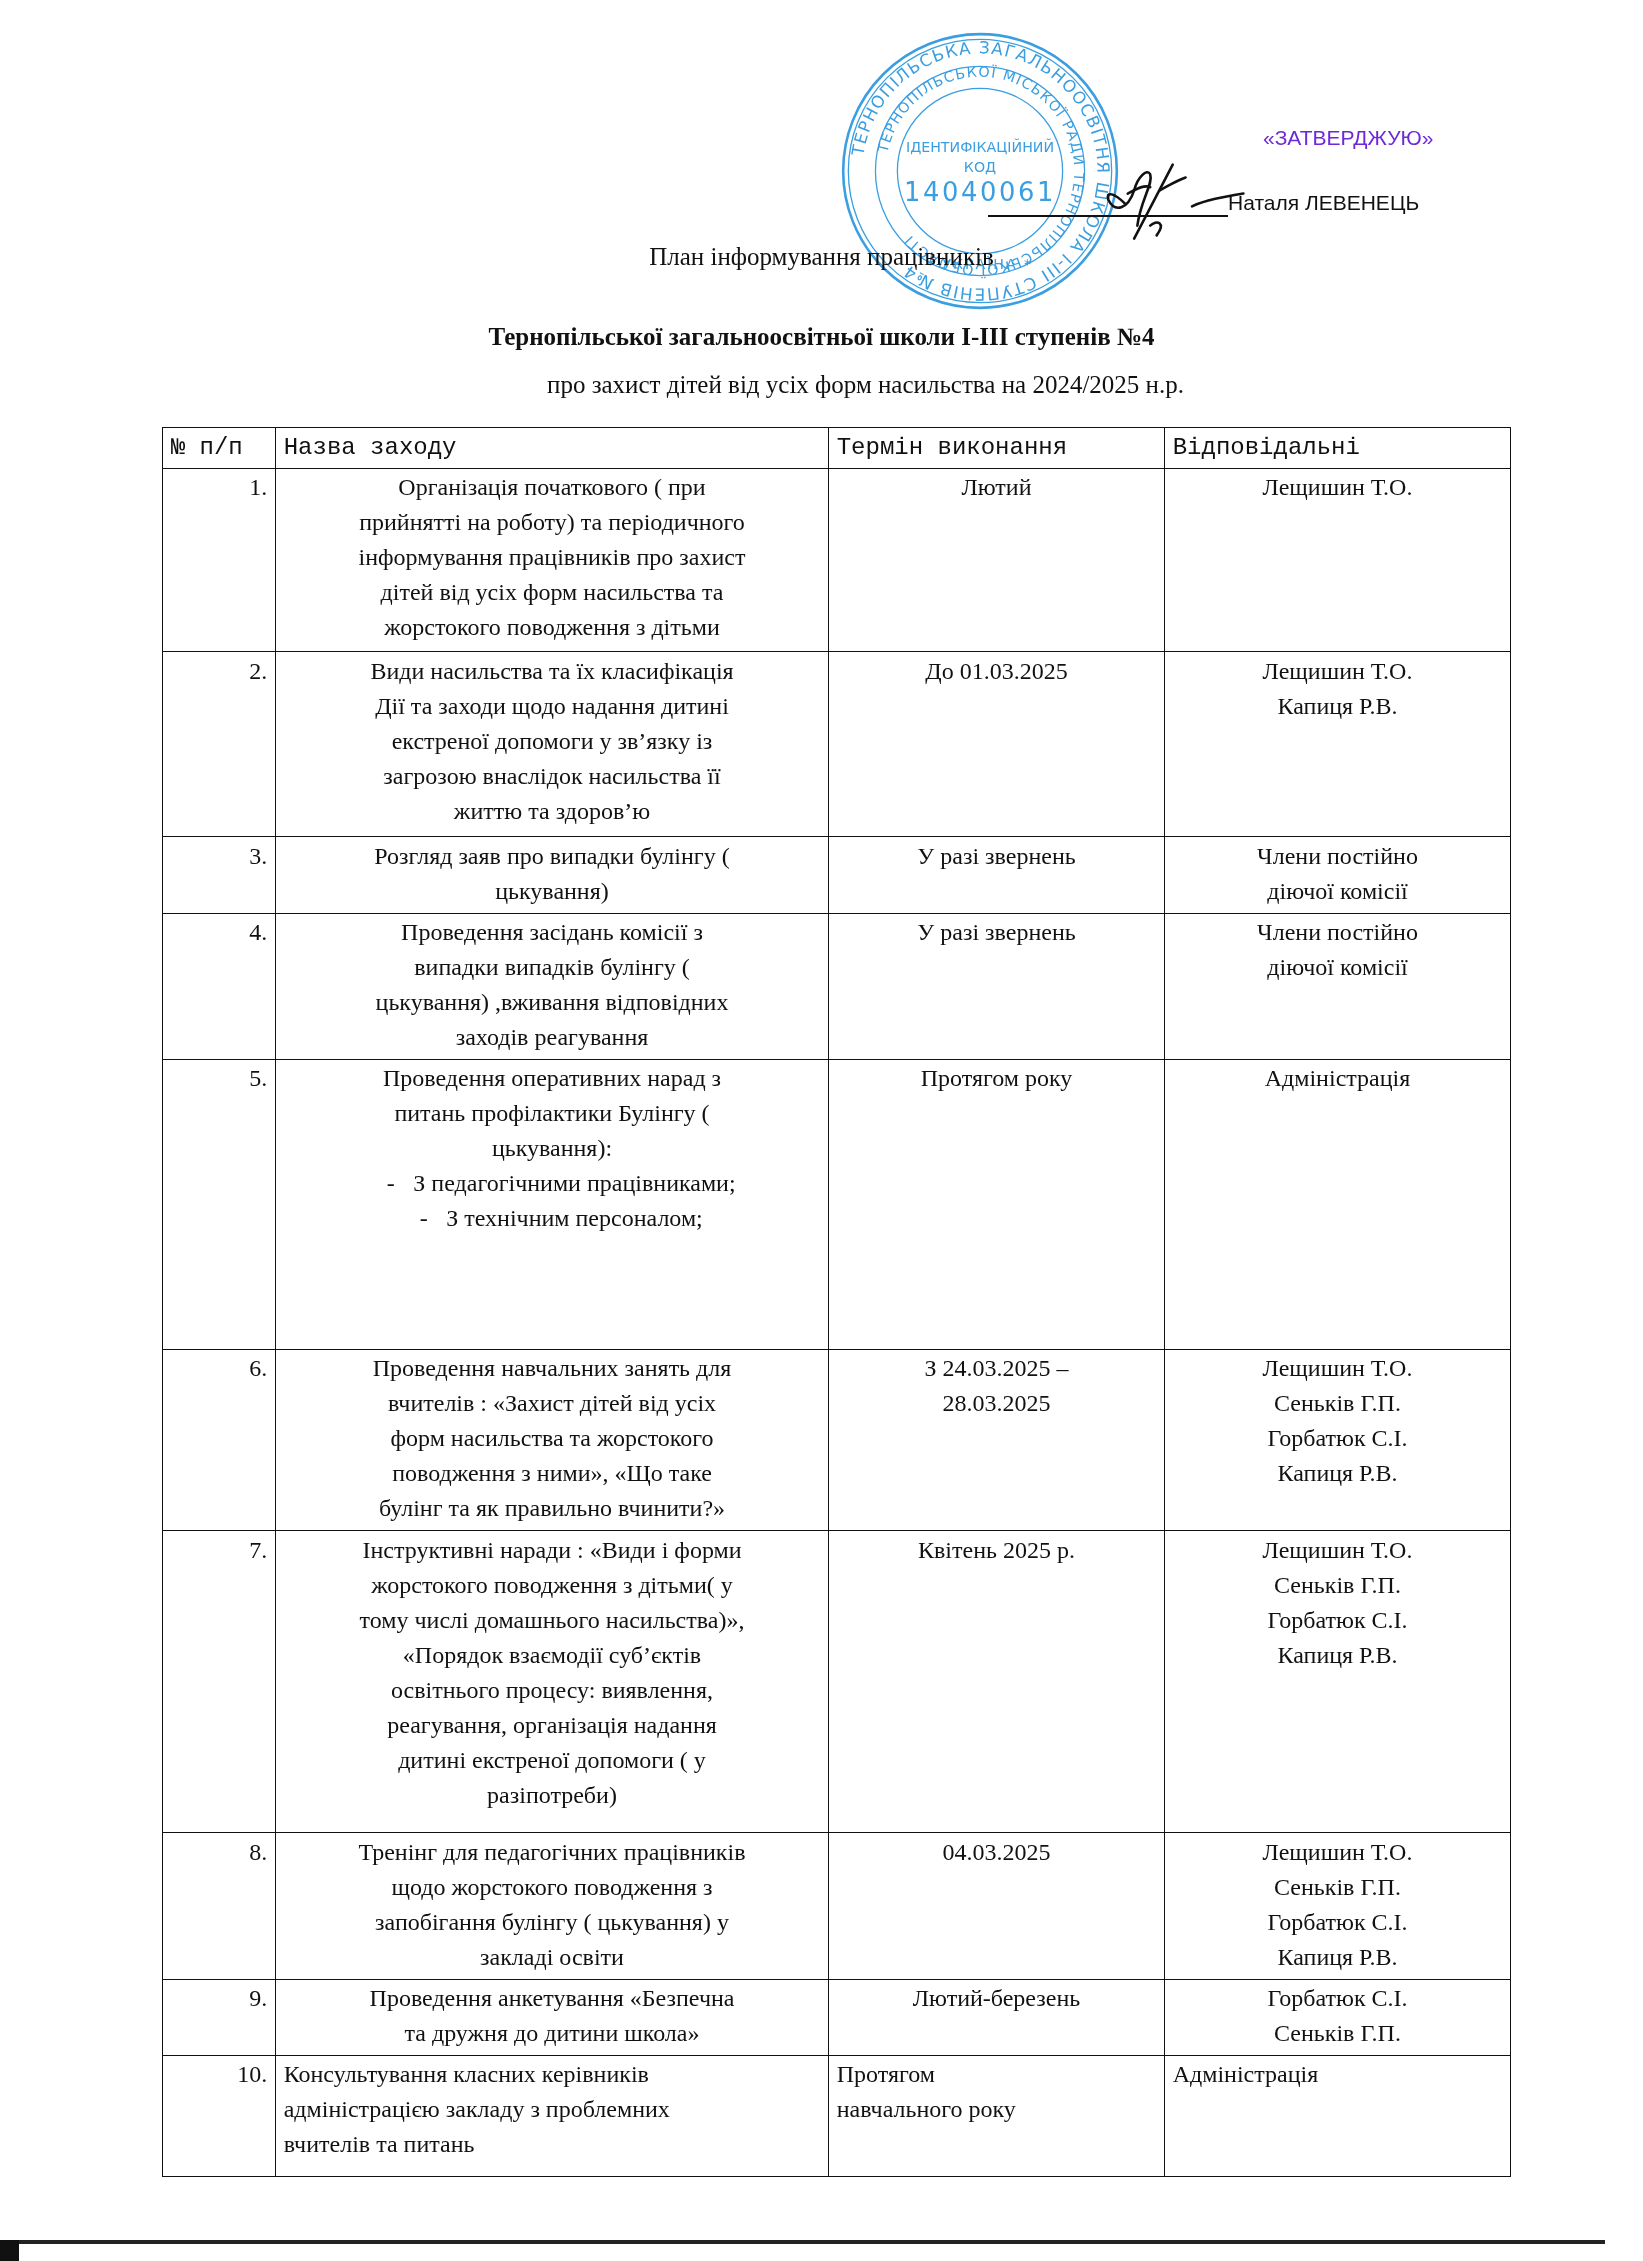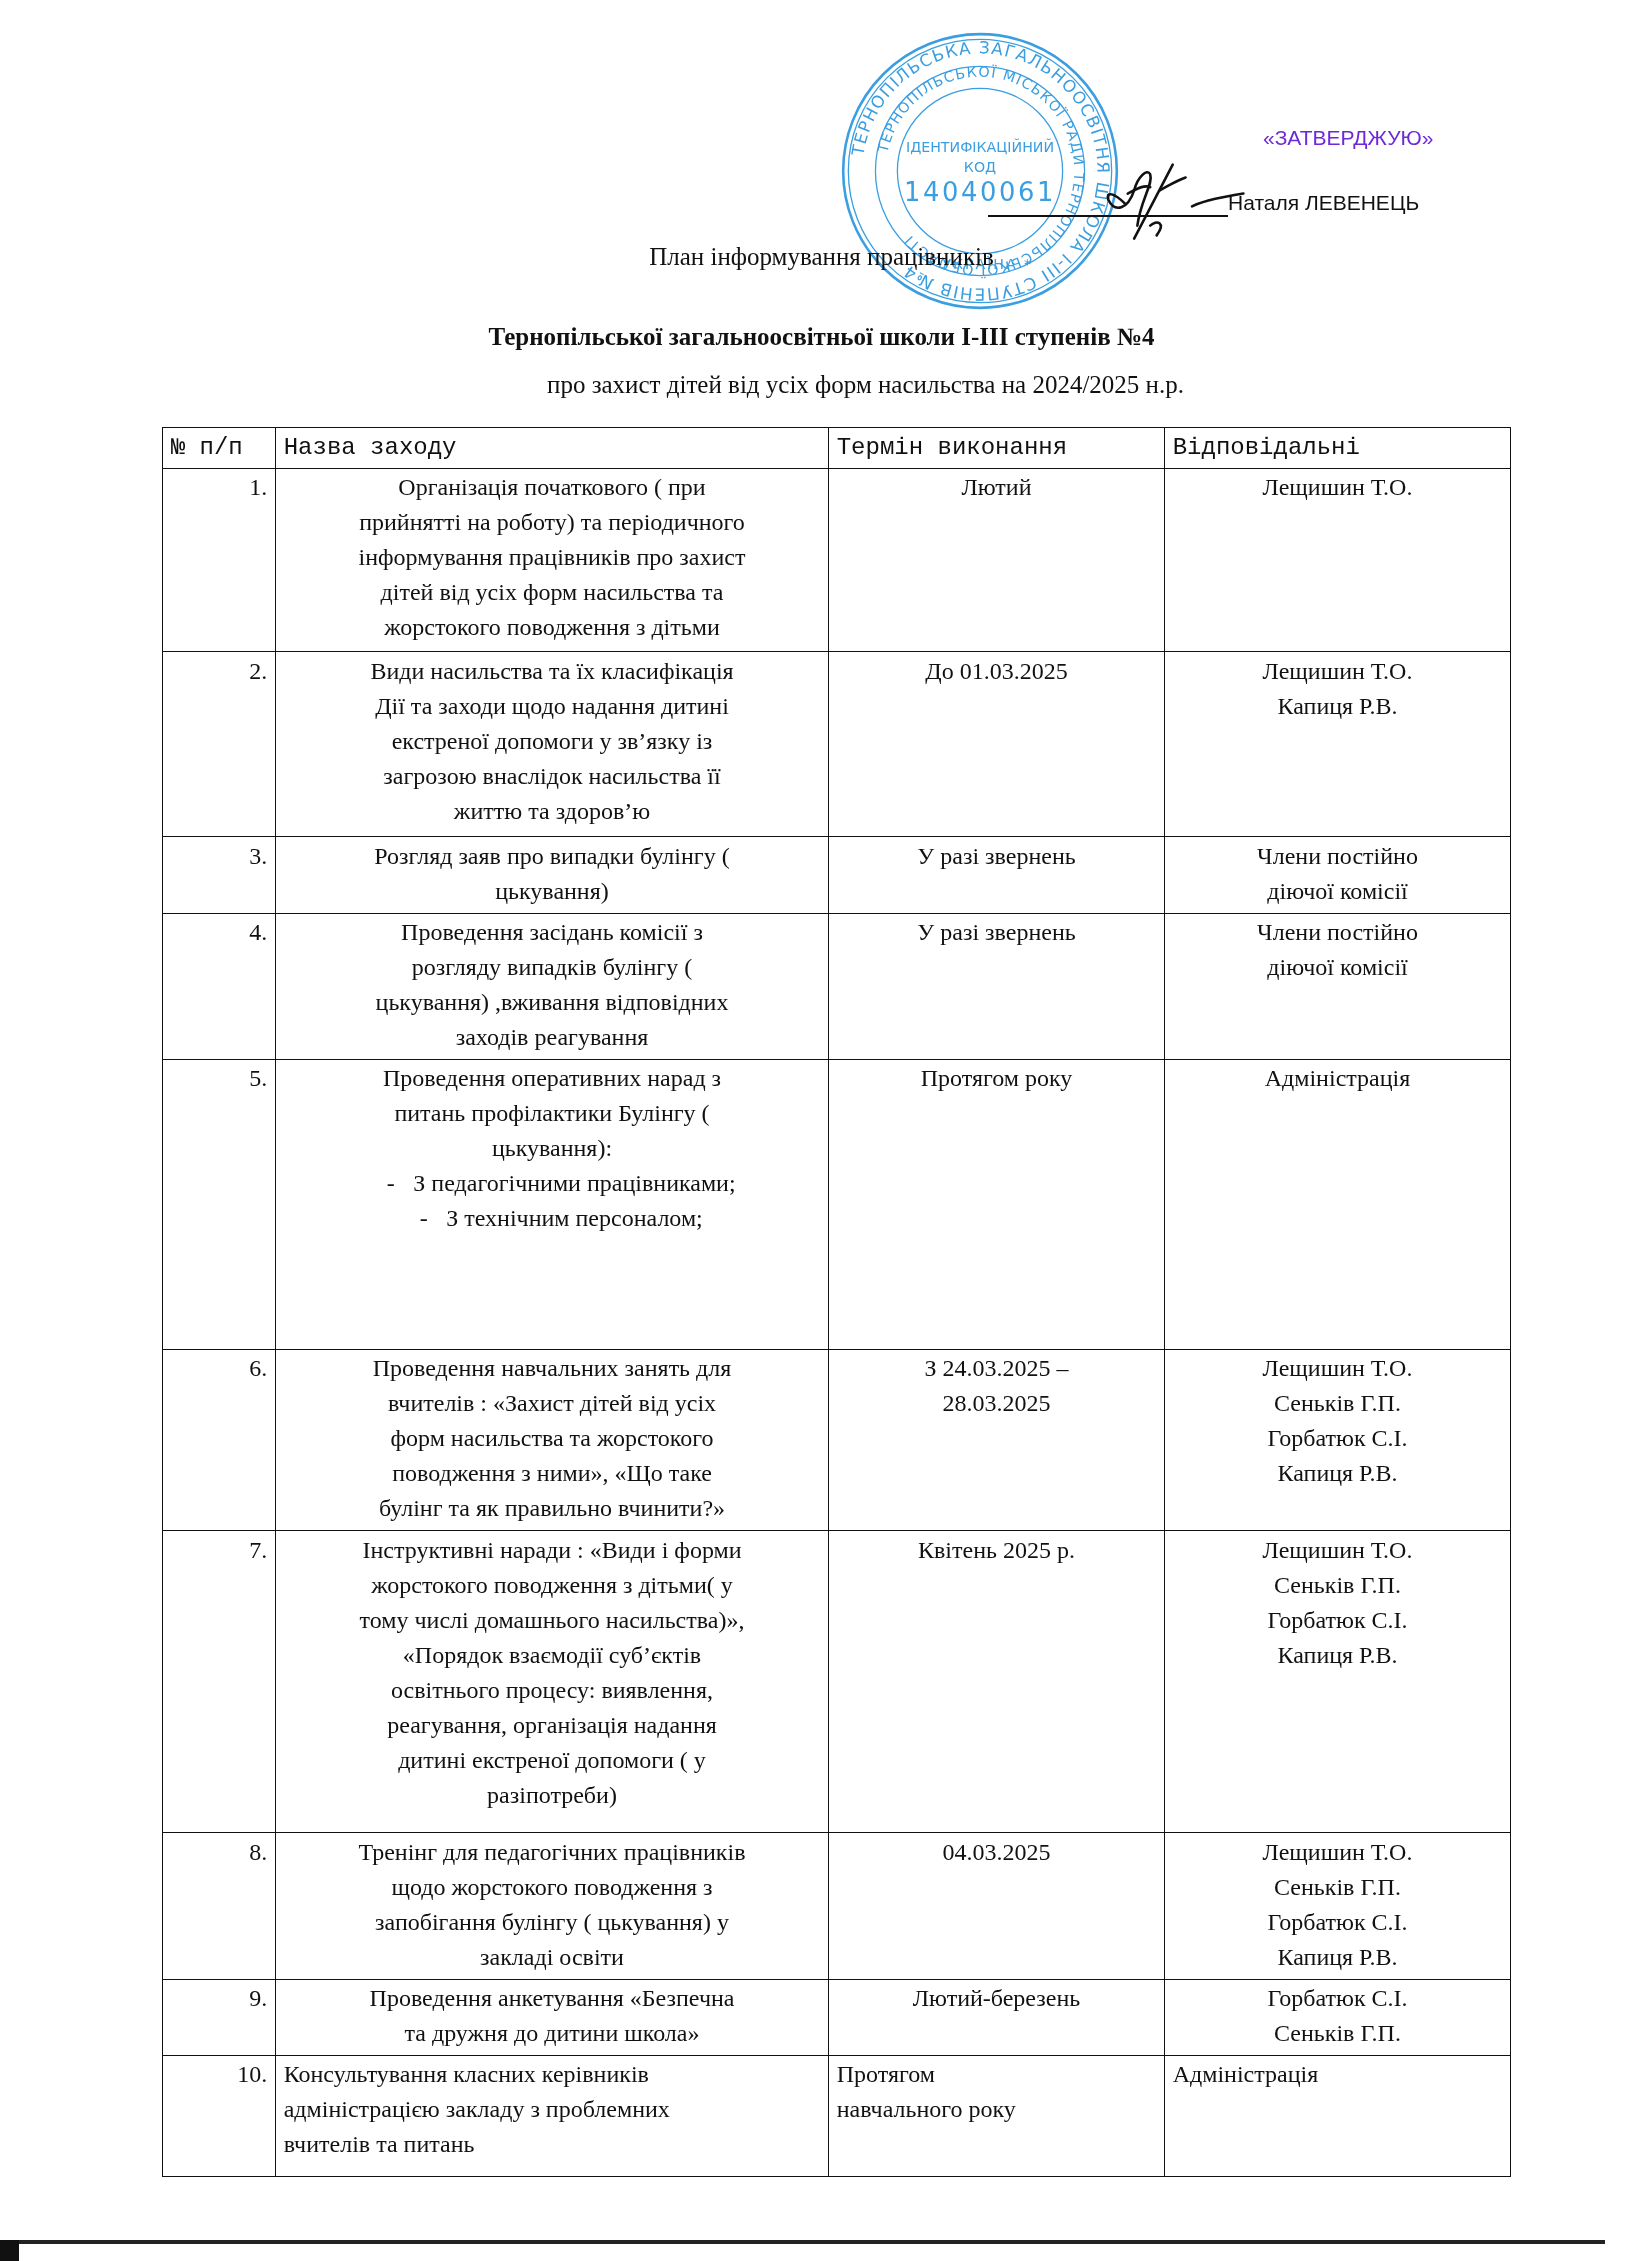--- a/index.html
+++ b/index.html
@@ -171,21 +171,21 @@
         </td>
         <td class="center">
           <span class="line">Члени постійно</span>
           <span class="line">діючої комісії</span>
         </td>
       </tr>
       <tr class="r4">
         <td class="num">4.</td>
         <td class="center">
           <span class="line">Проведення засідань комісії з</span>
-          <span class="line">розгляду випадків булінгу (</span>
+          <span class="line">випадки випадків булінгу (</span>
           <span class="line">цькування) ,вживання відповідних</span>
           <span class="line">заходів реагування</span>
         </td>
         <td class="center">
           <span class="line">У разі звернень</span>
         </td>
         <td class="center">
           <span class="line">Члени постійно</span>
           <span class="line">діючої комісії</span>
         </td>

